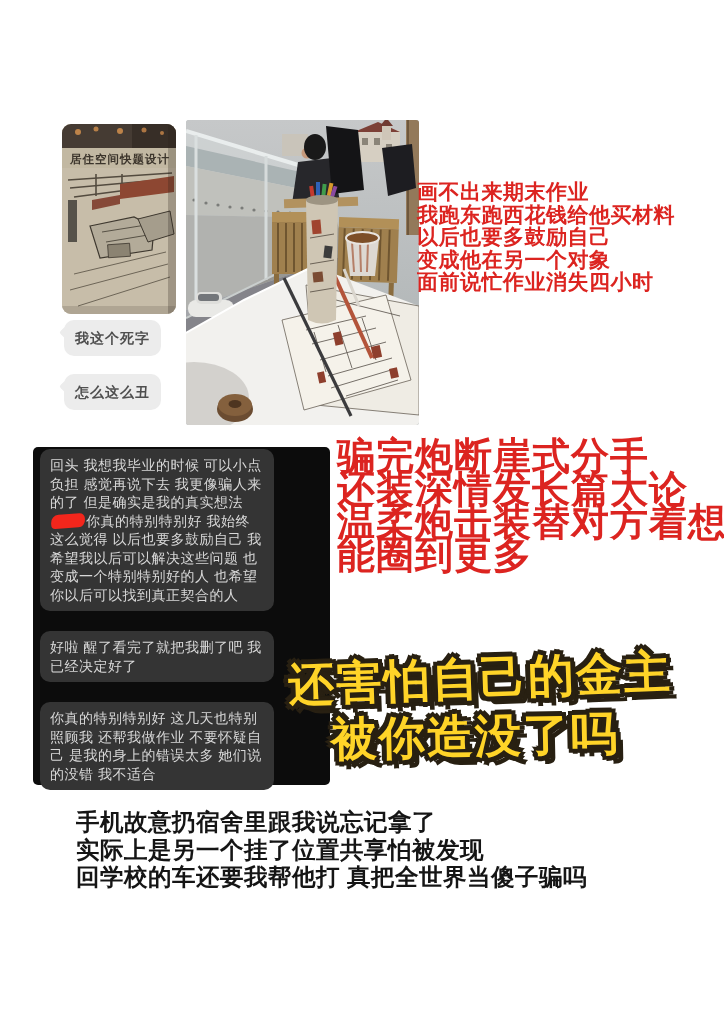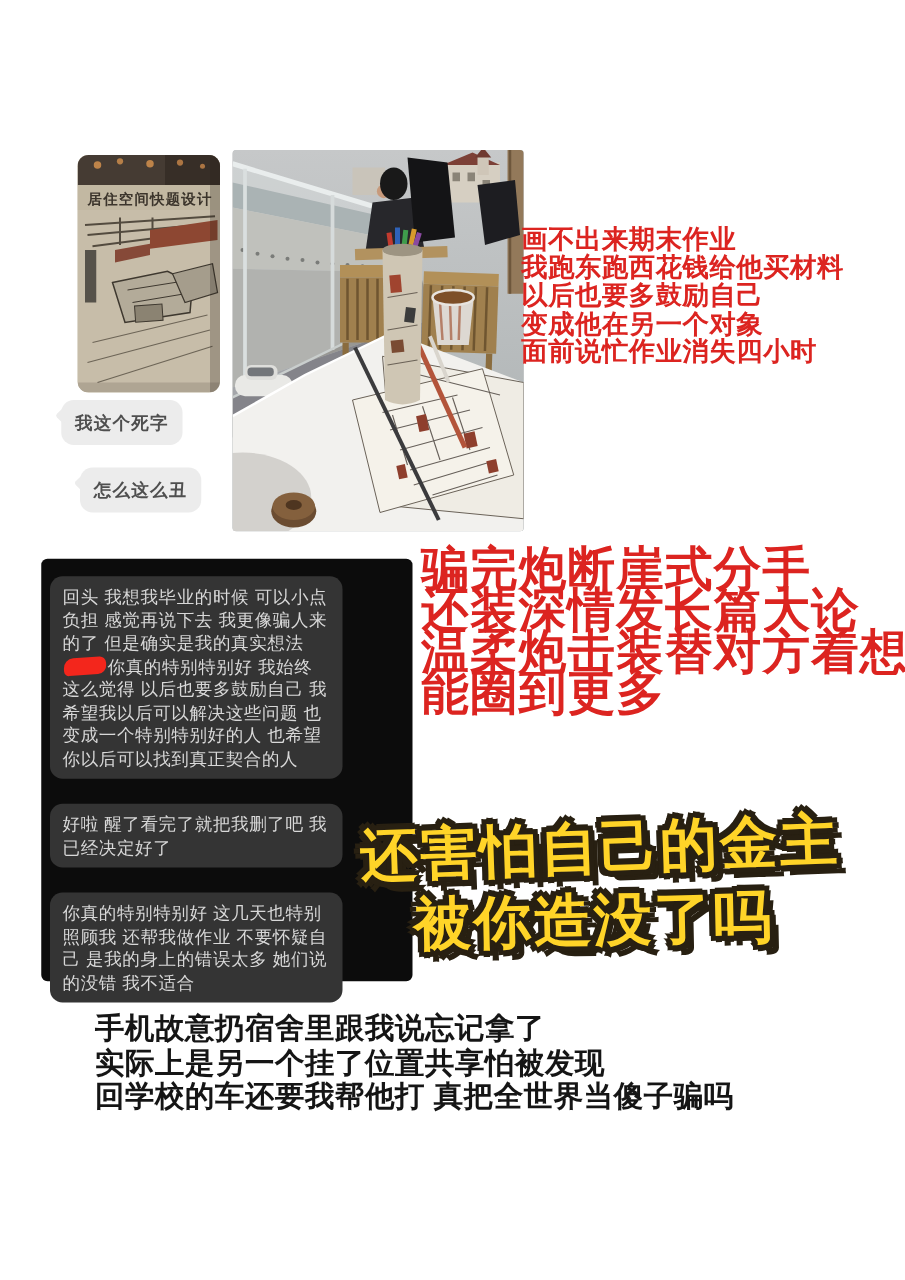--- a/index.html
+++ b/index.html
@@ -14,35 +14,35 @@
 
   
   .l-bubble{
     position:absolute;background:#ececec;color:#4f4f4f;font-size:14px;font-weight:700;
     line-height:20px;padding:8px 11px;border-radius:10px;letter-spacing:1px;white-space:nowrap;
   }
   .l-bubble::before{
     content:"";position:absolute;left:-3px;top:8px;width:9px;height:9px;background:#ececec;
     border-radius:2px;transform:rotate(45deg);
   }
-  #l-bubble-1{left:49px;top:320px;}
+  #l-bubble-1{left:64px;top:320px;}
   #l-bubble-2{left:64px;top:374px;}
 
   
   #photo{left:186px;top:120px;width:233px;height:305px;border-radius:3px;overflow:hidden;background:#b9bcbd;}
 
   
   .red-block{position:absolute;color:#dc2420;font-weight:700;white-space:nowrap;}
   #red-top{left:417px;top:181px;font-size:21px;line-height:22.5px;letter-spacing:.5px;}
   #red-mid{left:337px;top:440px;font-size:38px;line-height:33px;letter-spacing:1px;}
 
   
   #dark-chat{
     left:33px;top:447px;width:297px;height:338px;background:#0c0c0c;border-radius:5px;
-    padding:14px 0 0 7px;box-sizing:border-box;
+    padding:2px 0 0 7px;box-sizing:border-box;
   }
   .d-bubble{
     width:234px;background:#343434;color:#d8d8d8;font-size:14px;line-height:18.5px;
     border-radius:10px;padding:7px 10px;margin-bottom:20px;box-sizing:border-box;
     letter-spacing:.5px;word-break:break-all;
   }
   .redact{
     display:inline-block;width:34px;height:14px;background:#f3261c;
     border-radius:8px 5px 7px 4px;transform:rotate(-4deg);vertical-align:-2px;margin:0 1px;
   }

